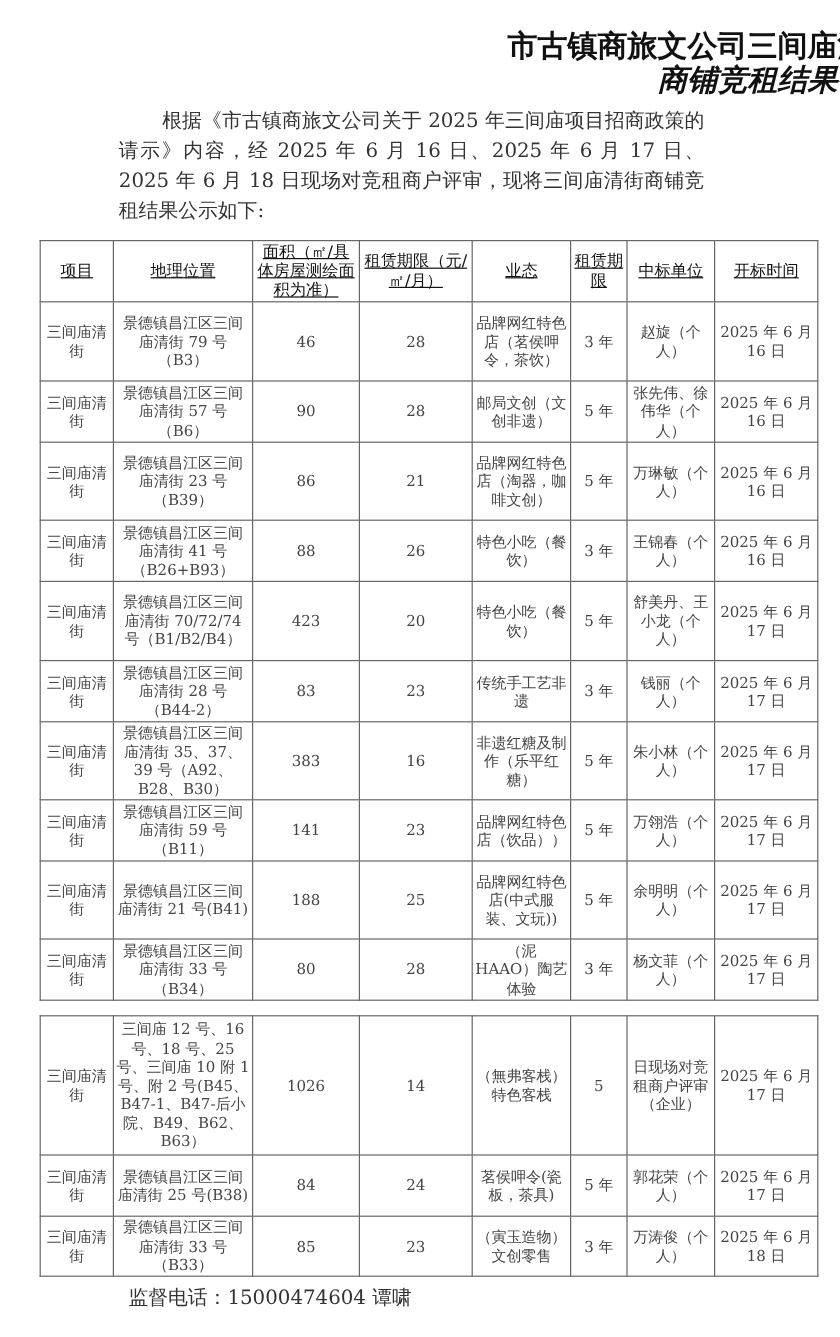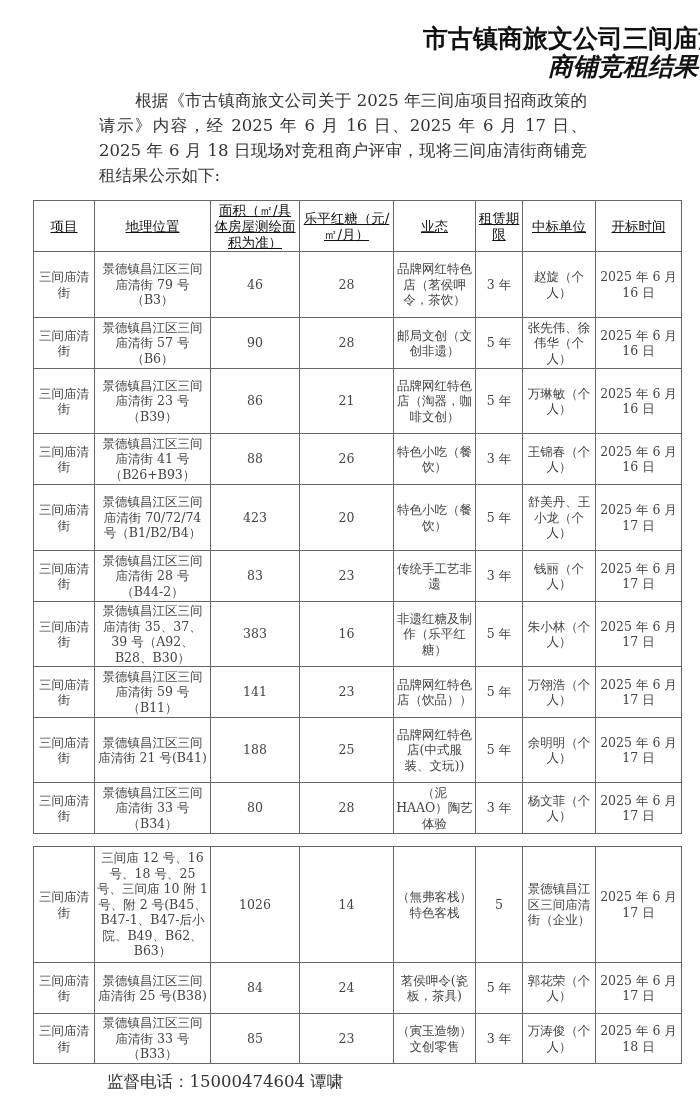--- a/index.html
+++ b/index.html
@@ -41,21 +41,21 @@
     <col style="width:82px">
       <col style="width:47px">
       <col style="width:73px">
       <col style="width:86px">
   </colgroup>
   <thead>
     <tr style="height:51px">
       <th>项目</th>
       <th>地理位置</th>
       <th>面积（㎡/具体房屋测绘面积为准）</th>
-      <th>乐平红糖（元/㎡/月）</th>
+      <th>租赁期限（元/㎡/月）</th>
       <th>业态</th>
       <th>租赁期限</th>
       <th>中标单位</th>
       <th>开标时间</th>
     </tr>
   </thead>
   <tbody id="tbody1">
       <tr style="height: 66px;">
         <td>三间庙清街</td>
         <td>景德镇昌江区三间庙清街 79 号（B3）</td>
@@ -171,21 +171,21 @@
       <col style="width:86px">
   </colgroup>
   <tbody id="tbody2">
       <tr style="height: 116px;">
         <td>三间庙清街</td>
         <td>三间庙 12 号、16 号、18 号、25 号、三间庙 10 附 1 号、附 2 号(B45、B47-1、B47-后小院、B49、B62、B63）</td>
         <td>1026</td>
         <td>14</td>
         <td>（無弗客栈）特色客栈</td>
         <td>5</td>
-        <td>景德镇昌江区三间庙清街（企业）</td>
+        <td>日现场对竞租商户评审（企业）</td>
         <td>2025 年 6 月 17 日</td>
       </tr>
       <tr style="height: 51px;">
         <td>三间庙清街</td>
         <td>景德镇昌江区三间庙清街 25 号(B38)</td>
         <td>84</td>
         <td>24</td>
         <td>茗侯呷令(瓷板，茶具)</td>
         <td>5 年</td>
         <td>郭花荣（个人）</td>

